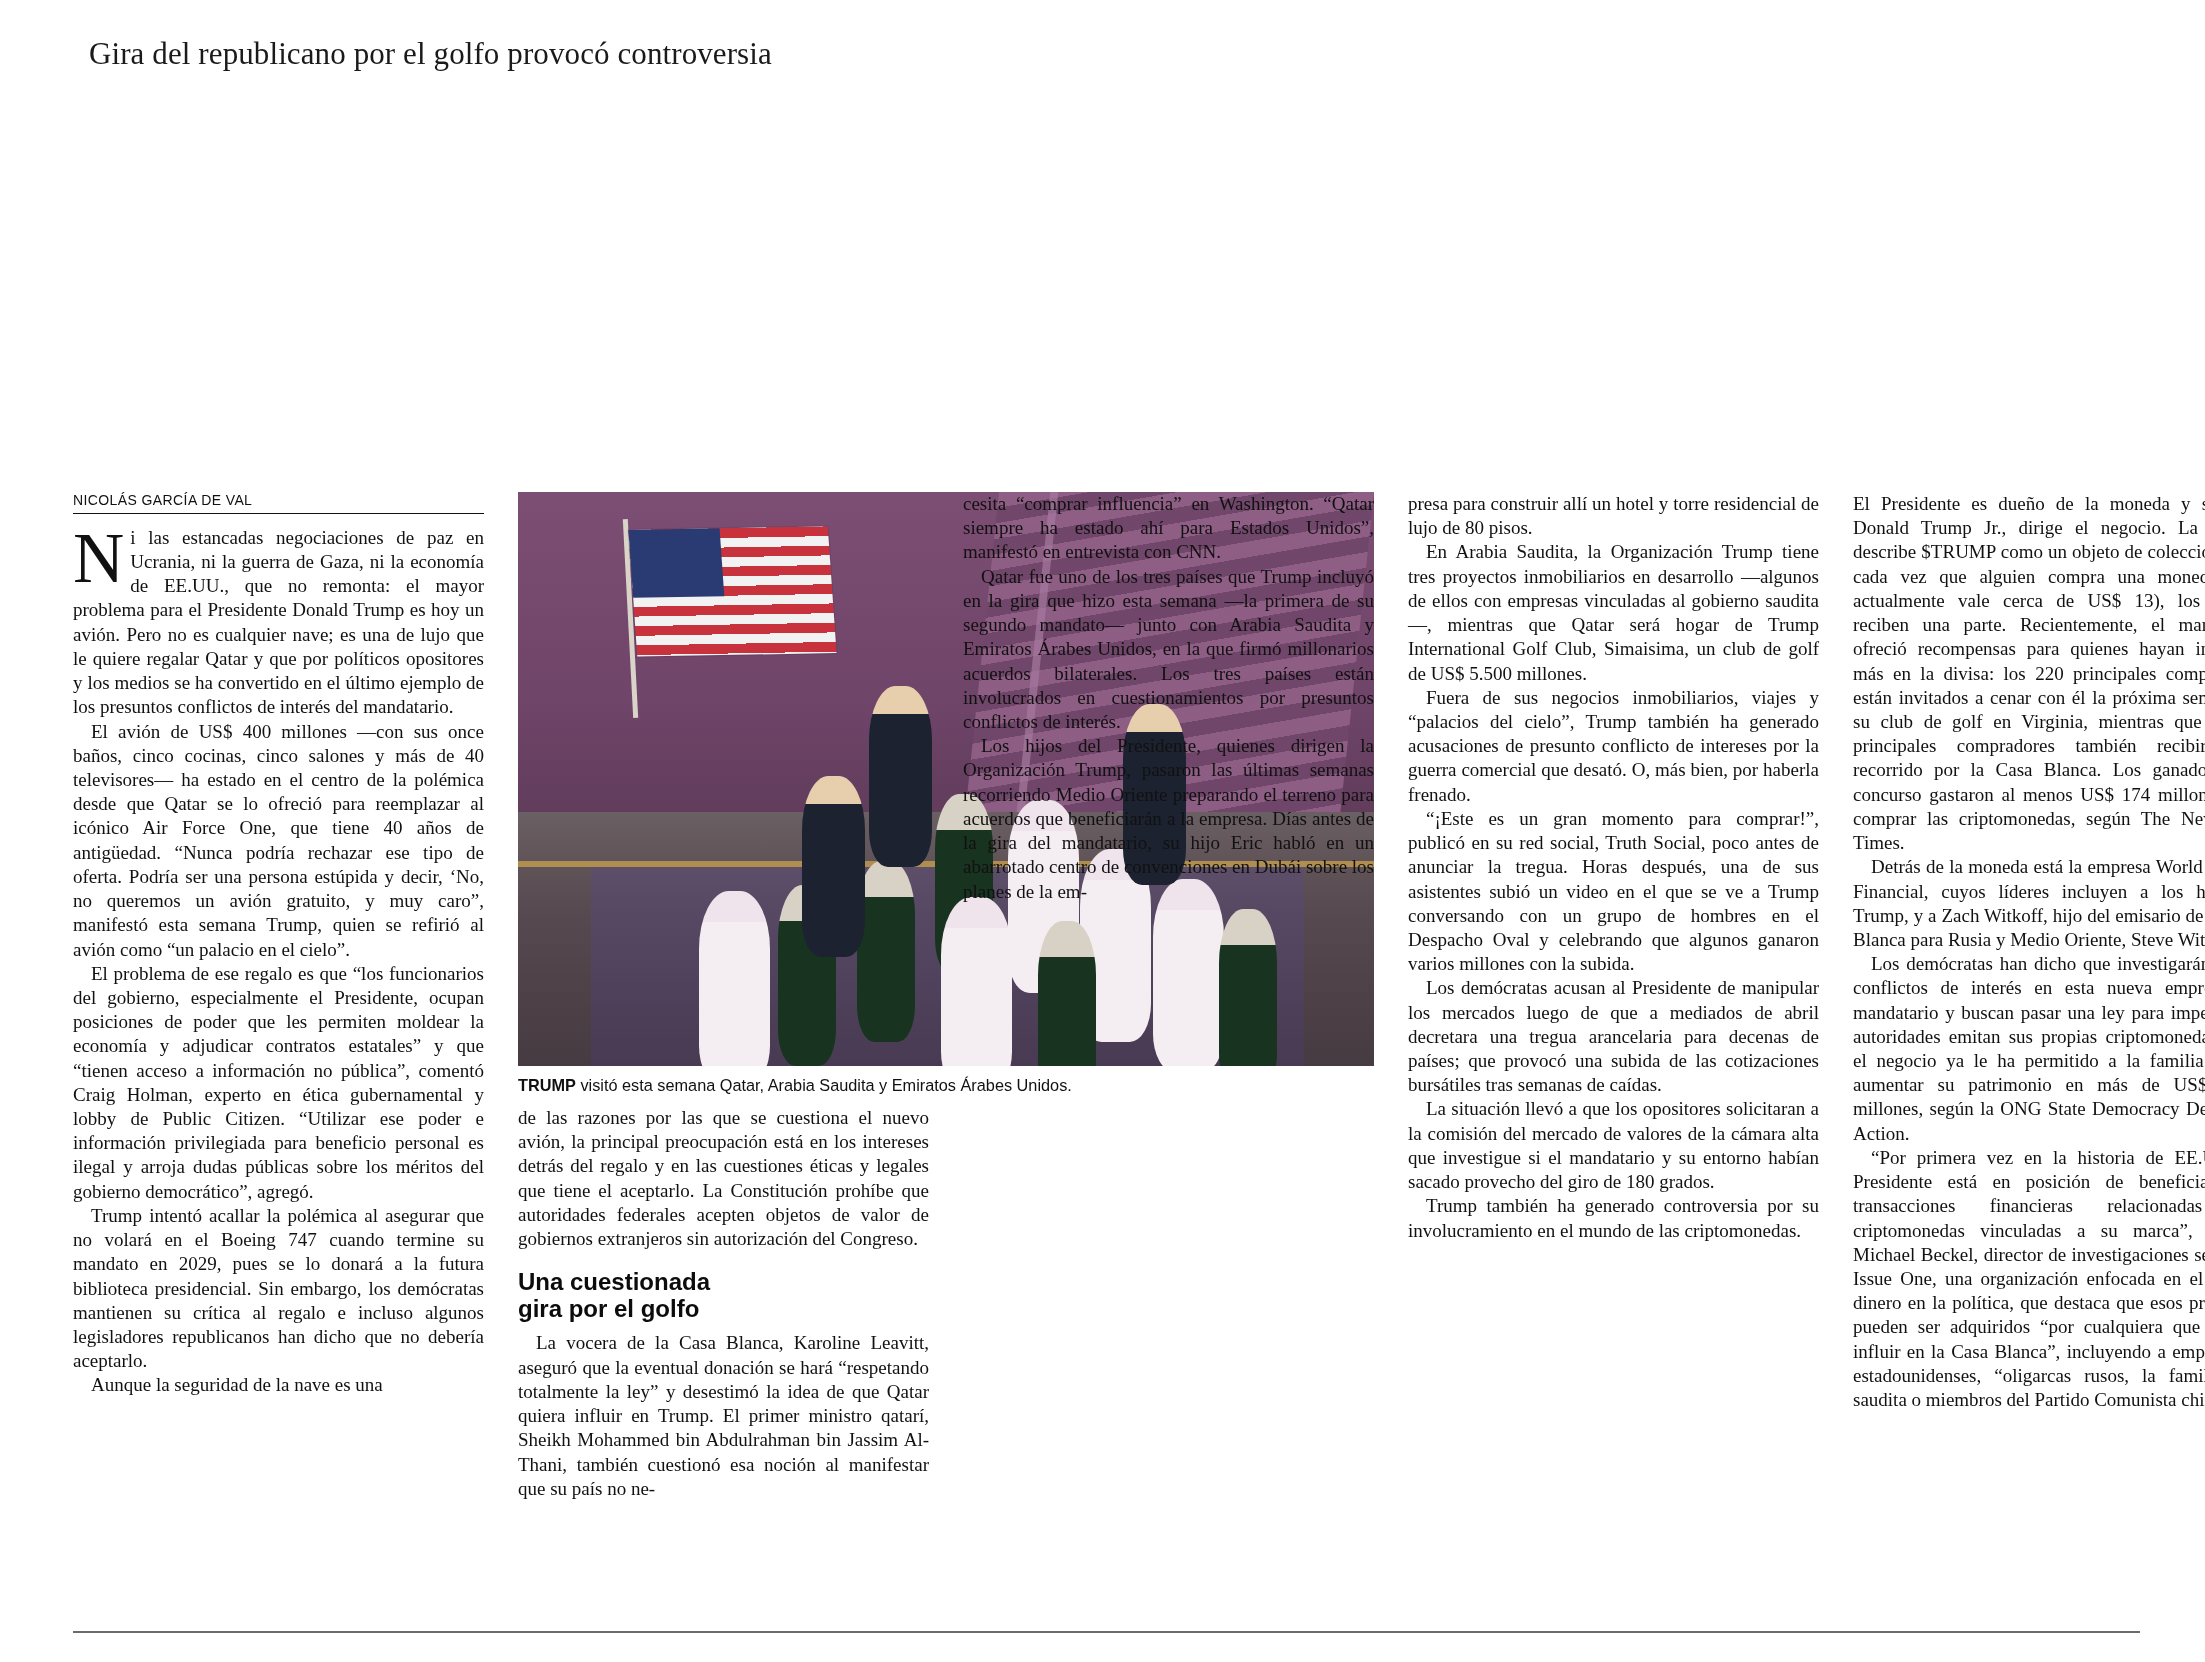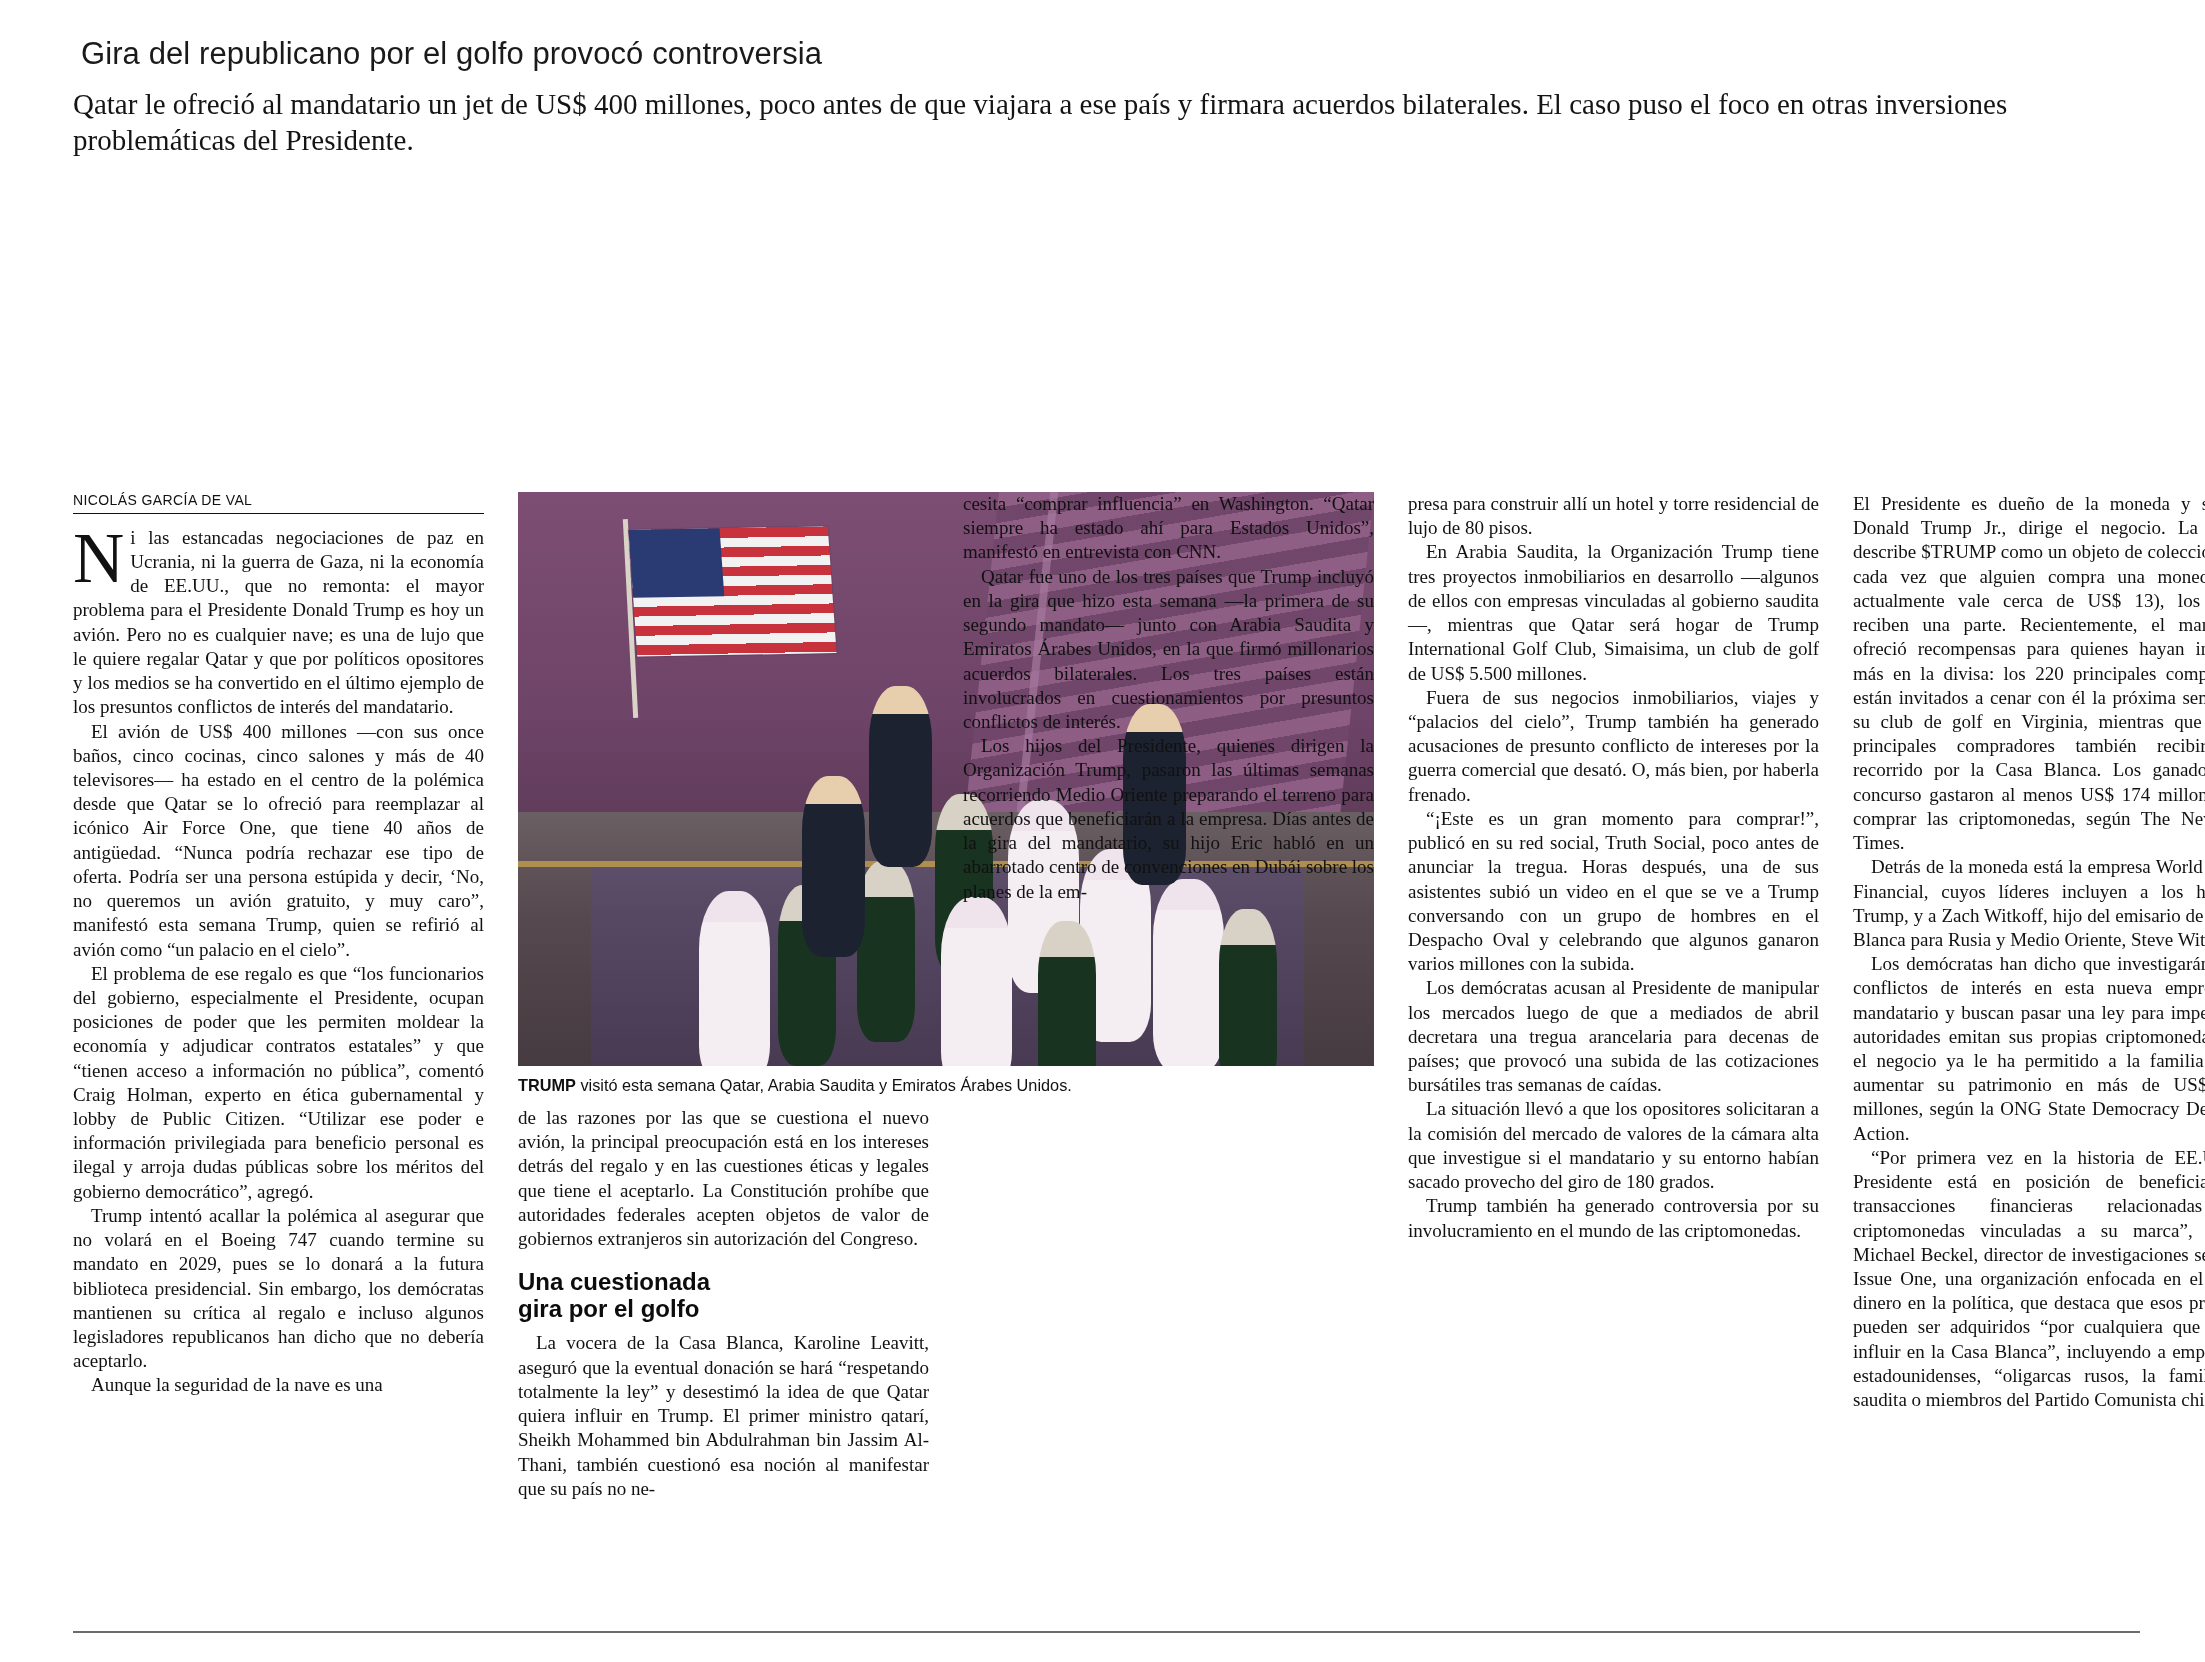--- a/index.html
+++ b/index.html
@@ -23,26 +23,26 @@
   }
   .inner {
     position: absolute;
     left: 73px;
     top: 37px;
     width: 2067px;
   }
 
   
   .kicker {
-    font-family: Liberation Sans, sans-serif;
+    font-family: Liberation Serif, serif;
     font-size: 31px;
     line-height: 1.1;
     color: #1a1a1a;
     letter-spacing: 0.1px;
-    margin: 0 0 6px 8px;
+    margin: 0 0 6px 16px;
     font-weight: 400;
   }
   .headline {
     font-family: "Liberation Serif", serif;
     font-size: 77px;
     line-height: 1.06;
     font-weight: 400;
     letter-spacing: -0.9px;
     margin: 0 0 2.4px 0;
     color: #0c0c0c;
@@ -234,21 +234,20 @@
     background: #6b6b6b;
   }
 </style>
 </head>
 <body>
 
 <div class="page">
 
   <div class="inner">
     <div class="kicker">Gira del republicano por el golfo provocó controversia</div>
-    <div class="standfirst">Qatar le ofreció al mandatario un jet de US$ 400 millones, poco antes de que viajara a ese país y firmara acuerdos bilaterales. El caso puso el foco en otras inversiones problemáticas del Presidente.</div>
   </div>
 
   <div class="body-wrap">
     <div class="cols">
 
       <div class="col">
         <div class="byline">NICOLÁS GARCÍA DE VAL</div>
         <p class="t first dropcap-para">
           <span class="dropcap">N</span><span>i las estancadas negociaciones de paz en Ucrania, ni la guerra de Gaza, ni la economía de EE.UU., que no remonta: el mayor problema para el Presidente Donald Trump es hoy un avión. Pero no es cualquier nave; es una de lujo que le quiere regalar Qatar y que por políticos opositores y los medios se ha convertido en el último ejemplo de los presuntos conflictos de interés del mandatario.</span>
         </p>

